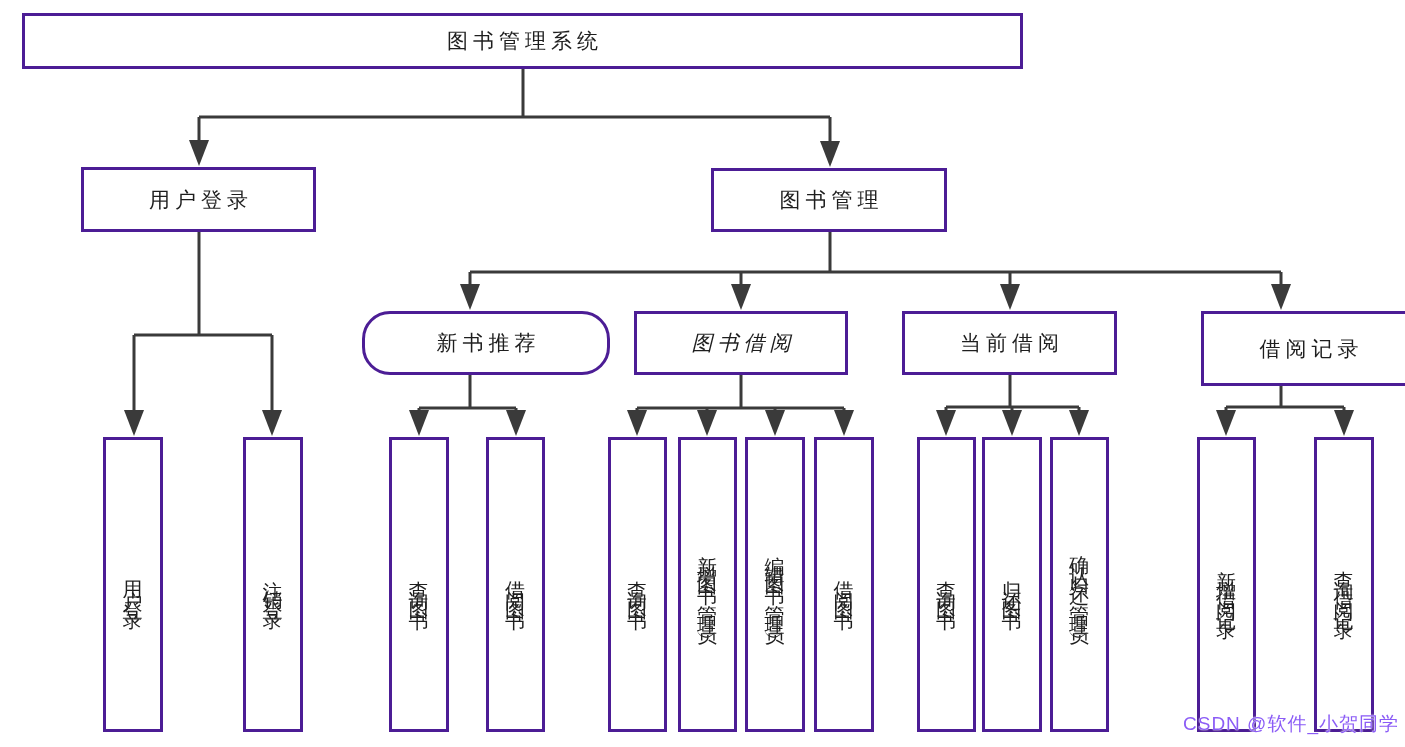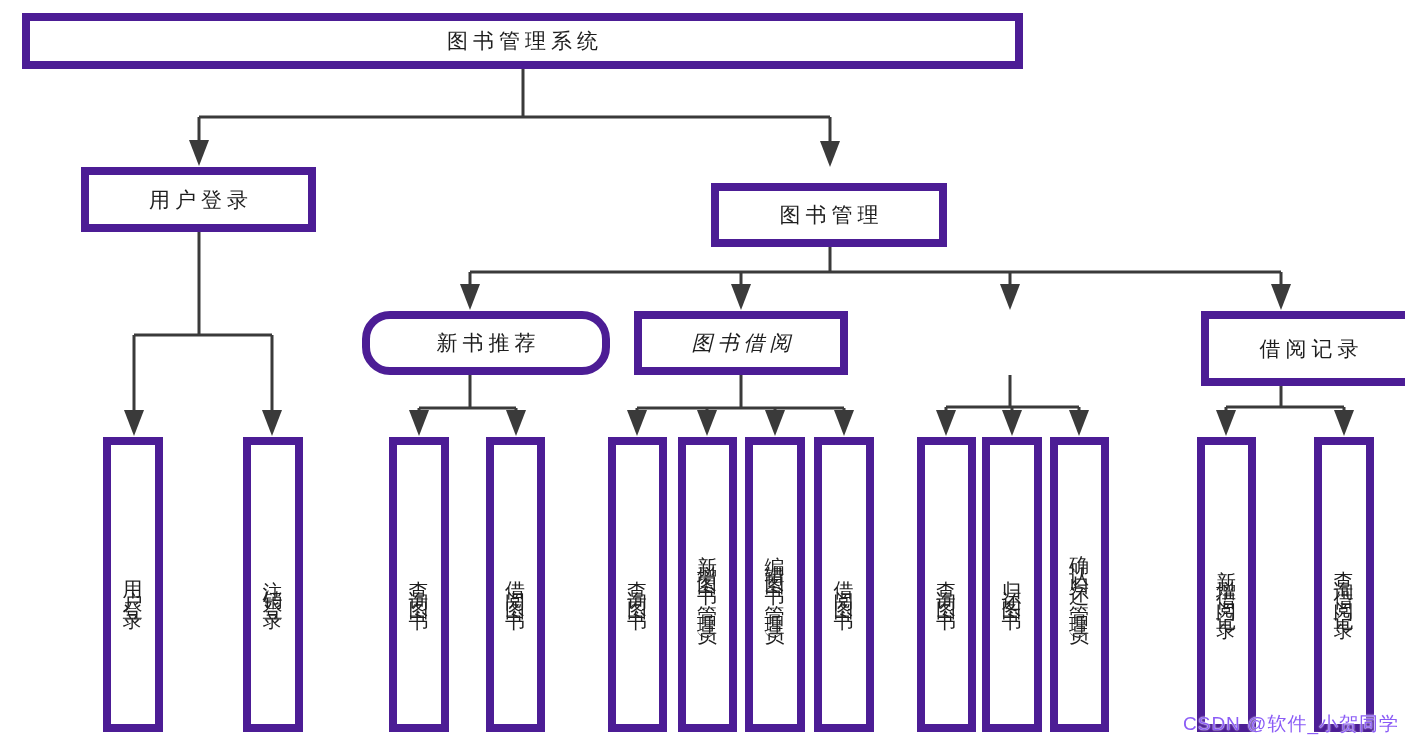--- a/index.html
+++ b/index.html
@@ -8,21 +8,21 @@
     width:1405px; height:747px;
     background:#ffffff;
     overflow:hidden;
     font-family:"Liberation Sans", sans-serif;
   }
   .wires { position:absolute; left:0; top:0; z-index:1; }
   .node {
     position:absolute;
     box-sizing:border-box;
     background:#ffffff;
-    border:8px solid #4c1d95;
+    border:3px solid #4c1d95;
     color:#1e1e1e;
     display:flex;
     align-items:center;
     justify-content:center;
     z-index:2;
   }
   .hbox {
     font-size:21px;
     letter-spacing:5px;
     text-indent:5px;
@@ -86,24 +86,25 @@
       <polygon points="1002,410 1022,410 1012,436"></polygon>
       <polygon points="1069,410 1089,410 1079,436"></polygon>
       <polygon points="1216,410 1236,410 1226,436"></polygon>
       <polygon points="1334,410 1354,410 1344,436"></polygon>
     </g>
   </svg>
 
   <div class="node hbox" style="left:22px; top:13px; width:1001px; height:56px;">图书管理系统</div>
 
   <div class="node hbox" style="left:81px; top:167px; width:235px; height:65px;">用户登录</div>
-  <div class="node hbox" style="left:711px; top:183px; width:236px; height:64px;">图书管理</div>
+  <div class="node hbox" style="left:711px; top:168px; width:236px; height:64px;">图书管理</div>
 
   <div class="node hbox" style="left:362px; top:311px; width:248px; height:64px;border-radius:28px;">新书推荐</div>
   <div class="node hbox" style="left:634px; top:311px; width:214px; height:64px;font-style:italic;">图书借阅</div>
+  <div class="node hbox" style="left:902px; top:311px; width:215px; height:64px;">当前借阅</div>
   <div class="node hbox" style="left:1173px; top:311px; width:216px; height:75px;margin-left:28px;">借阅记录</div>
 
   <div class="node vbox" style="left:103px; width:60px;">用户登录</div>
   <div class="node vbox" style="left:243px; width:60px;">注销登录</div>
 
   <div class="node vbox" style="left:389px; width:60px;">查询图书</div>
   <div class="node vbox" style="left:486px; width:59px;">借阅图书</div>
 
   <div class="node vbox" style="left:608px; width:59px;">查询图书</div>
   <div class="node vbox" style="left:678px; width:59px;">新增图书（管理员）</div>

